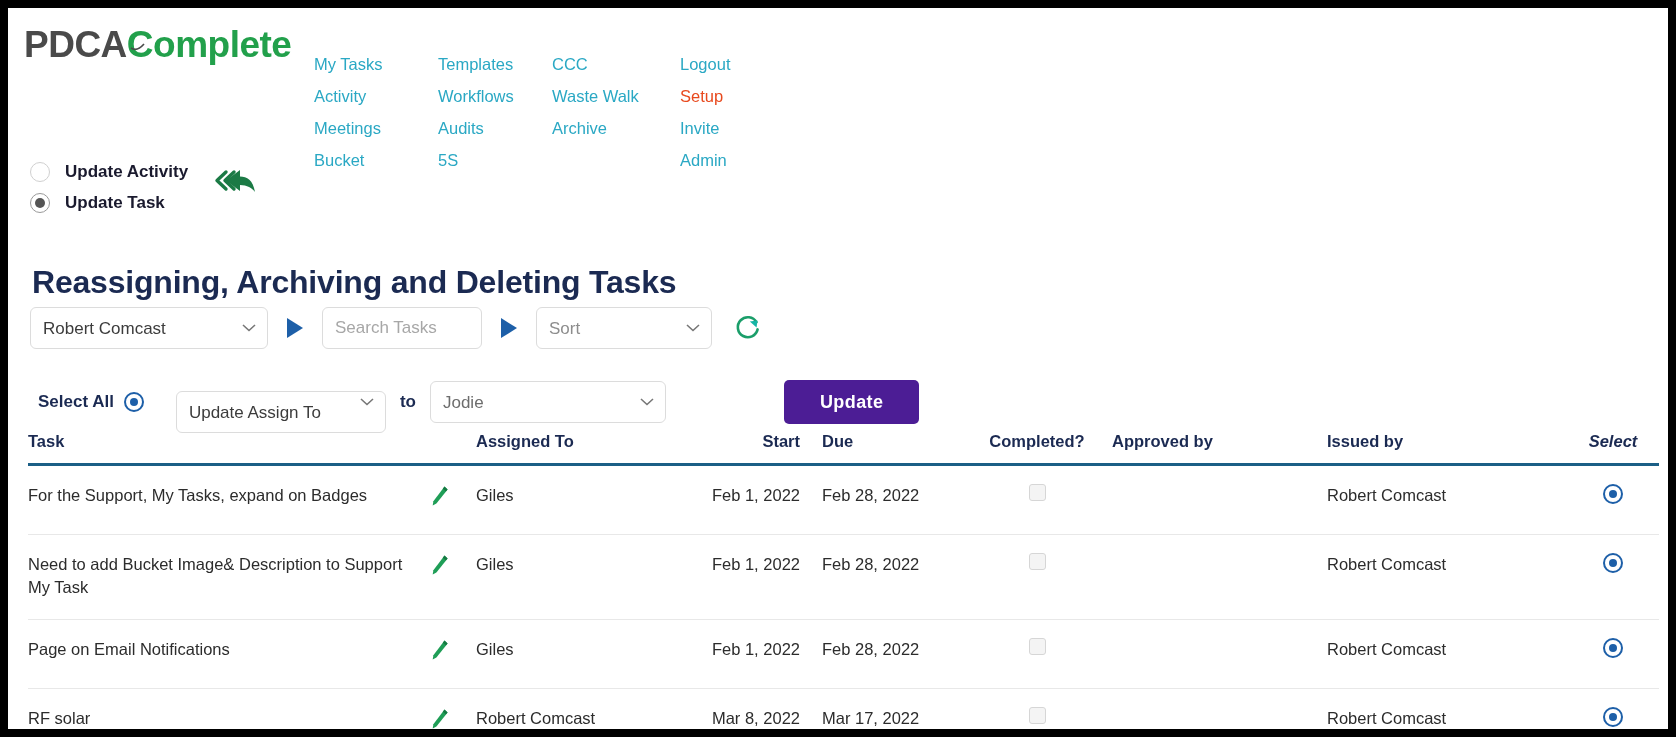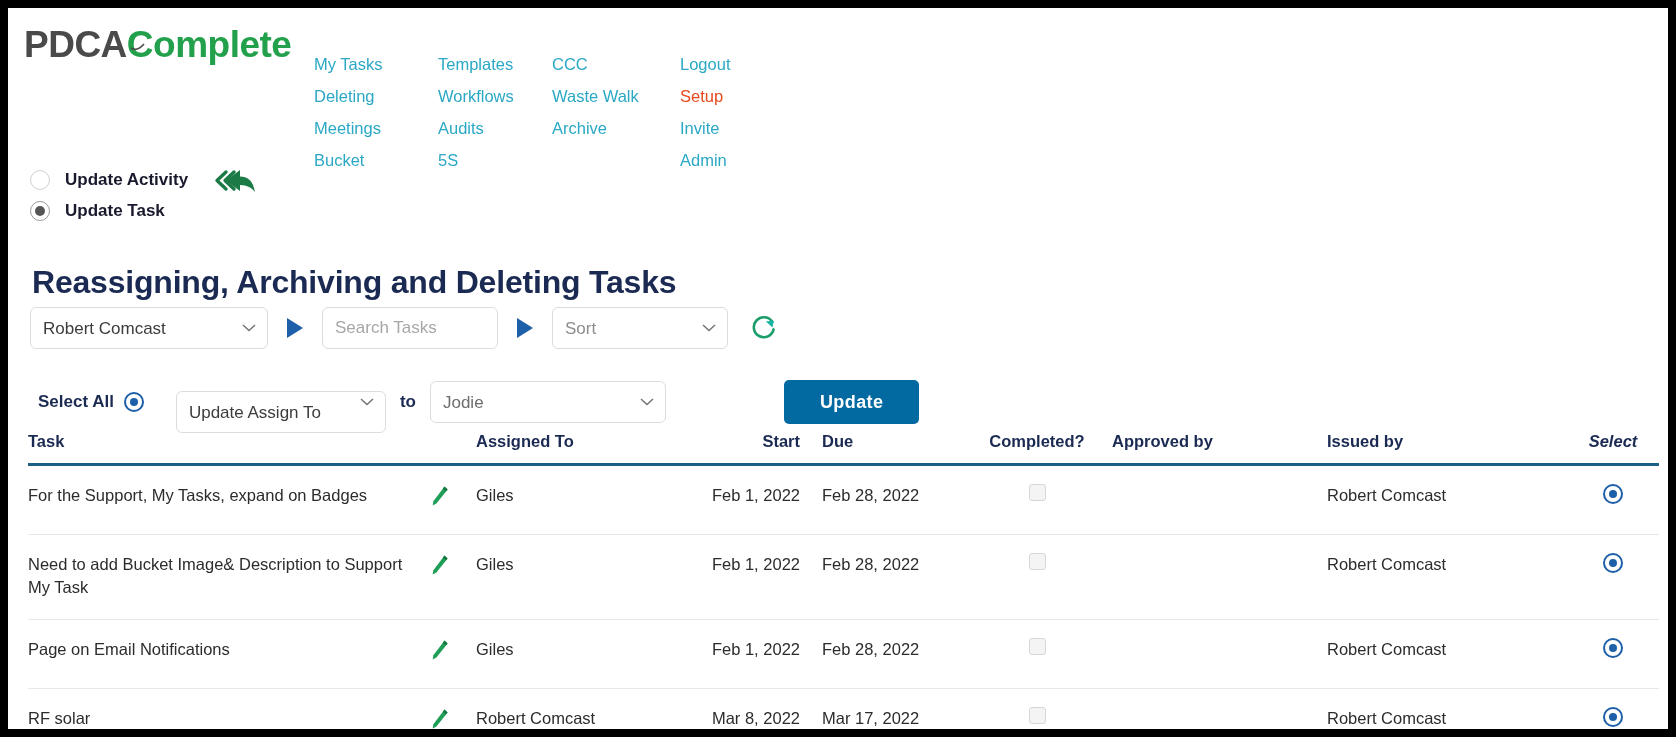--- a/index.html
+++ b/index.html
@@ -40,21 +40,21 @@
     align-items:center;
     margin-top:28px;
   }
   #nav a {
     color:#2aa8c4; font-size:16.5px; text-decoration:none;
     font-family:"Liberation Sans", sans-serif; white-space:nowrap;
   }
   #nav a.accent { color:#e8491d; }
 
   
-  #mode { position:absolute; left:22px; top:148px;margin-top:8px; }
+  #mode { position:absolute; left:22px; top:148px; }
   .radio-row { display:flex; align-items:center; height:31px; }
   .radio {
     width:20px; height:20px; border-radius:50%;
     border:1.5px solid #d0d0d0; background:#fff;
     display:inline-block; position:relative; flex:0 0 auto;
   }
   .radio.checked { border-color:#9a9a9a; }
   .radio.checked:after {
     content:""; position:absolute; left:4px; top:4px;
     width:10px; height:10px; border-radius:50%; background:#555;
@@ -111,21 +111,21 @@
     position:relative; display:inline-block; flex:0 0 auto; cursor:pointer;
   }
   .radio-blue:after {
     content:""; position:absolute; left:4px; top:4px;
     width:8px; height:8px; border-radius:50%; background:#1d5fa8;
   }
   #to-label { font-size:17px; font-weight:bold; color:#1b2a52; margin:0 14px; }
   #update-btn {
     margin-left:118px;
     height:44px; padding:0 36px;
-    background:#0369a1; color:#fff; border:none; border-radius:5px;
+    background:#4c1d95; color:#fff; border:none; border-radius:5px;
     font-size:18px; font-weight:bold; letter-spacing:0.4px;
     font-family:"Liberation Sans", sans-serif; cursor:pointer;
   }
 
   
   #table { position:absolute; left:20px; top:424px; width:1620px; }
   table { border-collapse:collapse; width:100%; table-layout:fixed; }
   thead th {
     font-size:16.5px; font-weight:bold; color:#1b2a52;
     text-align:left; padding:0 0 12px 0; vertical-align:bottom;
@@ -167,21 +167,21 @@
               <path d="M1 5 Q7 9 14 1" stroke="#4a4a4a" stroke-width="1.6" fill="none"></path>
             </svg></span><span>omplete</span></span>
     </div>
 
     <nav id="nav">
       <a href="#">My Tasks</a>
       <a href="#">Templates</a>
       <a href="#">CCC</a>
       <a href="#">Logout</a>
 
-      <a href="#">Deleting</a>
+      <a href="#">Activity</a>
       <a href="#">Workflows</a>
       <a href="#">Waste Walk</a>
       <a href="#" class="accent">Setup</a>
 
       <a href="#">Meetings</a>
       <a href="#">Audits</a>
       <a href="#">Archive</a>
       <a href="#">Invite</a>
 
       <a href="#">Bucket</a>
@@ -222,21 +222,21 @@
         <path d="M1 1.5 L7 7 L13 1.5" stroke="#777" stroke-width="1.6" fill="none"></path>
       </svg>
     </span>
 
     <button class="play-btn">
       <svg width="22" height="24" viewBox="0 0 22 24">
         <path d="M3 2 L19 12 L3 22 Z" fill="#1d5fa8"></path>
       </svg>
     </button>
 
-    <input class="txt" style="width: 176px;" placeholder="Search Tasks">
+    <input class="txt" style="width: 160px;" placeholder="Search Tasks">
 
     <button class="play-btn">
       <svg width="22" height="24" viewBox="0 0 22 24">
         <path d="M3 2 L19 12 L3 22 Z" fill="#1d5fa8"></path>
       </svg>
     </button>
 
     <span class="sel-wrap">
       <select class="sel" style="width:176px; color:#8d8d8d;">
         <option>Sort</option>

